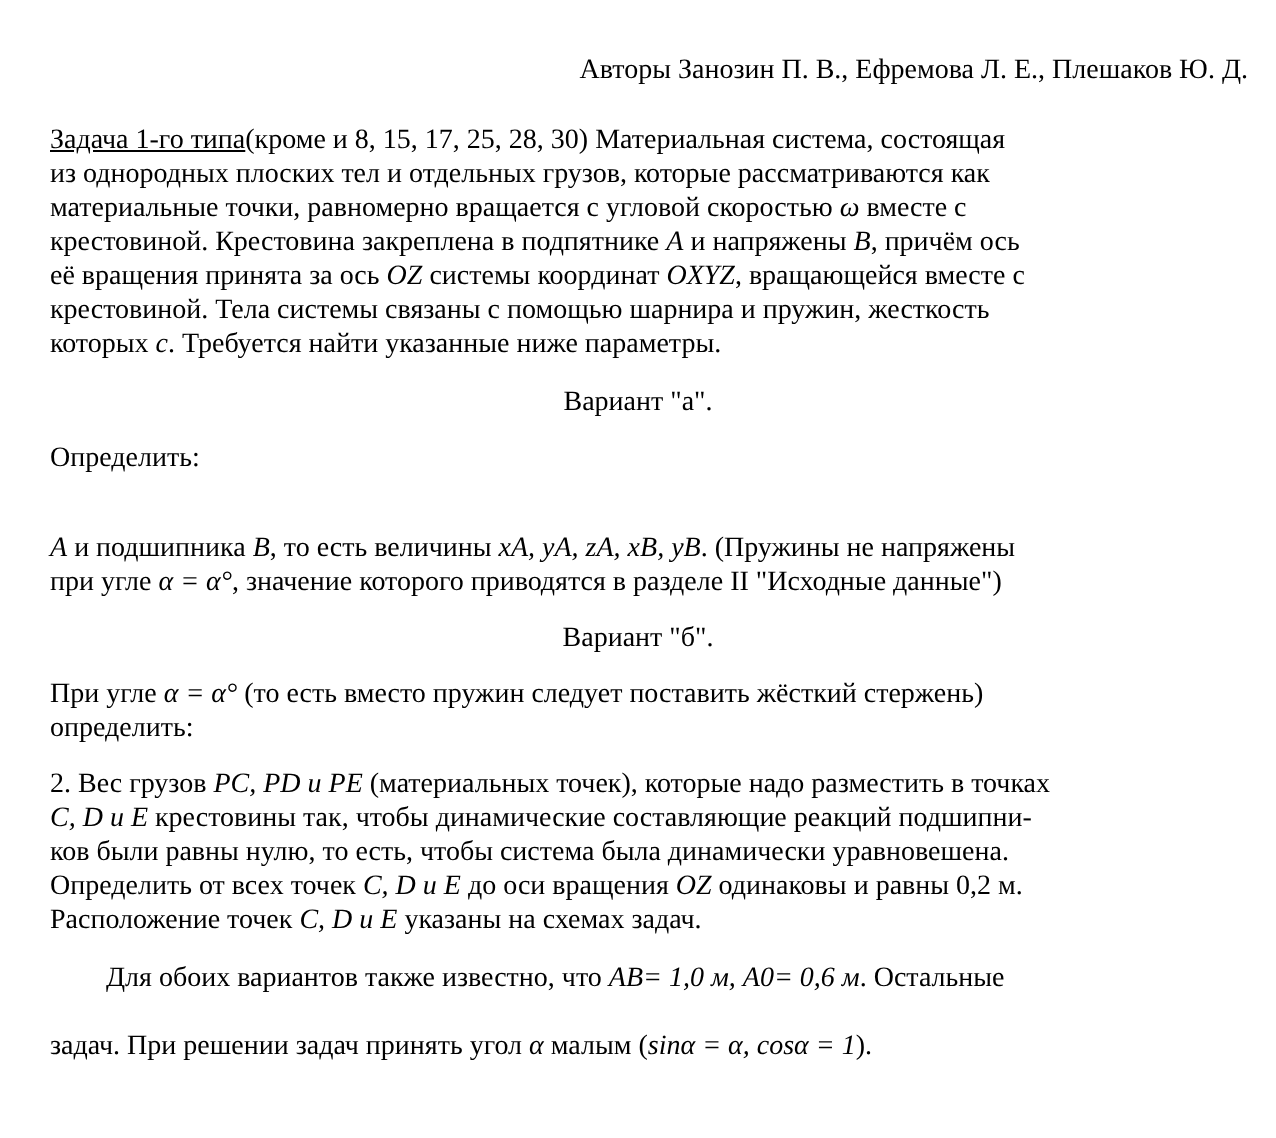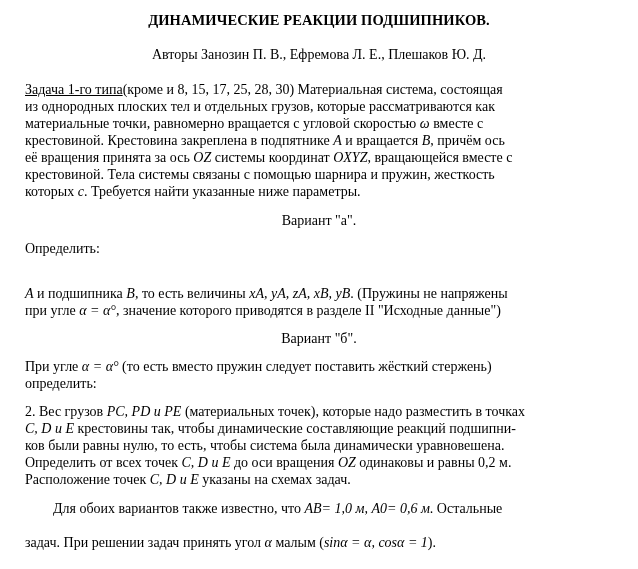--- a/index.html
+++ b/index.html
@@ -22,21 +22,21 @@
     position: relative;
   }
   .title {
     text-align: center;
     font-weight: bold;
     font-size: 14.5px;
     letter-spacing: 0.1px;
     margin: 2px 0 0 0;
   }
   .authors {
-    text-align: center;
+    text-align: right;
     font-size: 14px;
     margin: 18px 0 0 0;
   }
   .body-block {
     margin-top: 18px;
     font-size: 14px;
     line-height: 1.22;
     text-align: justify;
   }
   .para {
@@ -58,31 +58,30 @@
   .variant {
     text-align: center;
     margin: 0;
   }
 </style>
 </head>
 <body>
 
 <div class="page">
 
-  <h1 class="title">ДИНАМИЧЕСКИЕ РЕАКЦИИ ПОДШИПНИКОВ.</h1>
 
   <div class="authors">Авторы Занозин П. В., Ефремова Л. Е., Плешаков Ю. Д.</div>
 
   <div class="body-block">
 
     <p class="para">
       <span class="u">Задача 1-го типа</span><span>(кроме и 8, 15, 17, 25, 28, 30) Материальная система, состоящая</span><br>
       <span>из однородных плоских тел и отдельных грузов, которые рассматриваются как</span><br>
       <span>материальные точки, равномерно вращается с угловой скоростью </span><span class="i">ω</span><span> вместе с</span><br>
-      <span>крестовиной. Крестовина закреплена в подпятнике </span><span class="i">A</span><span> и вращается </span><span class="i">B</span><span>, причём ось</span><br>
+      <span>крестовиной. Крестовина закреплена в подпятнике </span><span class="i">A</span><span> и напряжены </span><span class="i">B</span><span>, причём ось</span><br>
       <span>её вращения принята за ось </span><span class="i">OZ</span><span> системы координат </span><span class="i">OXYZ</span><span>, вращающейся вместе с</span><br>
       <span>крестовиной. Тела системы связаны с помощью шарнира и пружин, жесткость</span><br>
       <span>которых </span><span class="i">c</span><span>. Требуется найти указанные ниже параметры.</span>
     </p>
 
     <p class="variant">Вариант "а".</p>
 
     <p class="para nospace">Определить:</p>
 
 

